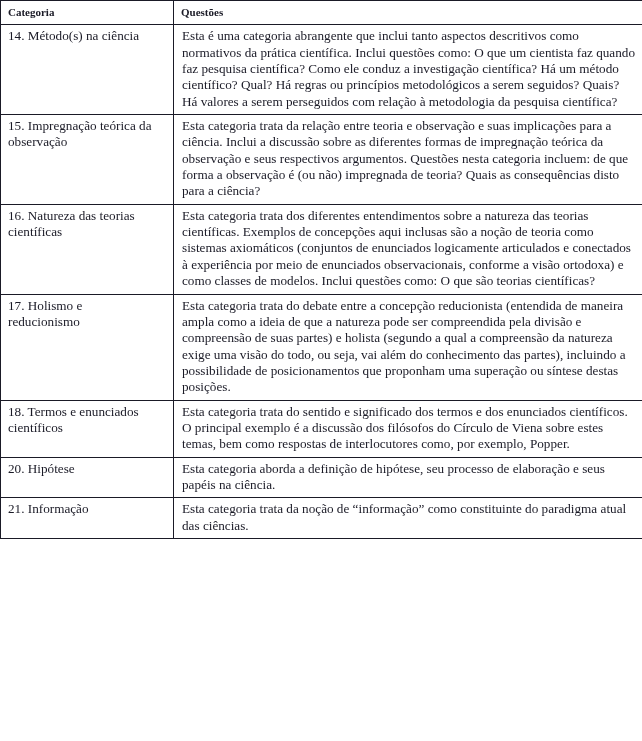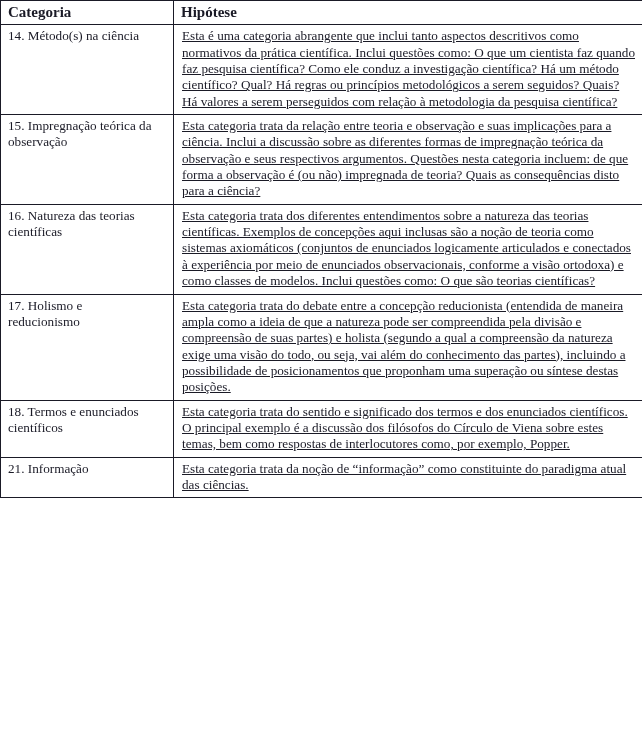--- a/index.html
+++ b/index.html
@@ -37,49 +37,48 @@
     line-height: 16.35px;
     text-align: left;
     font-weight: normal;
     word-wrap: break-word;
     overflow-wrap: break-word;
   }
   table.categories-table thead th {
     font-weight: bold;
     padding-top: 3px;
     padding-bottom: 4px;
-    font-size: 15px;
+    font-size: 11px;
   }
   table.categories-table td.cat-cell {
     padding-left: 7px;
     padding-right: 16px;
   }
   table.categories-table td.desc-cell {
     padding-left: 8px;
     padding-right: 7px;
-    text-decoration: underline;
   }
   
   table.categories-table {
     border: 1px solid #1a1a26;
   }
 </style>
 </head>
 <body>
 
 <div class="table-wrap">
   <table class="categories-table">
     <colgroup>
       <col class="col-categoria">
       <col class="col-descricao">
     </colgroup>
     <thead>
       <tr>
         <th class="cat-cell">Categoria</th>
-        <th class="desc-cell">Hipótese</th>
+        <th class="desc-cell">Questões</th>
       </tr>
     </thead>
     <tbody>
       <tr>
         <td class="cat-cell">14. Método(s) na ciência</td>
         <td class="desc-cell">Esta é uma categoria abrangente que inclui tanto aspectos descritivos como normativos da prática científica. Inclui questões como: O que um cientista faz quando faz pesquisa científica? Como ele conduz a investigação científica? Há um método científico? Qual? Há regras ou princípios metodológicos a serem seguidos? Quais? Há valores a serem perseguidos com relação à metodologia da pesquisa científica?</td>
       </tr>
       <tr>
         <td class="cat-cell">15. Impregnação teórica da observação</td>
         <td class="desc-cell">Esta categoria trata da relação entre teoria e observação e suas implicações para a ciência. Inclui a discussão sobre as diferentes formas de impregnação teórica da observação e seus respectivos argumentos. Questões nesta categoria incluem: de que forma a observação é (ou não) impregnada de teoria? Quais as consequências disto para a ciência?</td>
@@ -90,18 +89,22 @@
       </tr>
       <tr>
         <td class="cat-cell">17. Holismo e reducionismo</td>
         <td class="desc-cell">Esta categoria trata do debate entre a concepção reducionista (entendida de maneira ampla como a ideia de que a natureza pode ser compreendida pela divisão e compreensão de suas partes) e holista (segundo a qual a compreensão da natureza exige uma visão do todo, ou seja, vai além do conhecimento das partes), incluindo a possibilidade de posicionamentos que proponham uma superação ou síntese destas posições.</td>
       </tr>
       <tr>
         <td class="cat-cell">18. Termos e enunciados científicos</td>
         <td class="desc-cell">Esta categoria trata do sentido e significado dos termos e dos enunciados científicos. O principal exemplo é a discussão dos filósofos do Círculo de Viena sobre estes temas, bem como respostas de interlocutores como, por exemplo, Popper.</td>
       </tr>
       <tr>
+        <td class="cat-cell">20. Hipótese</td>
+        <td class="desc-cell">Esta categoria aborda a definição de hipótese, seu processo de elaboração e seus papéis na ciência.</td>
+      </tr>
+      <tr>
         <td class="cat-cell">21. Informação</td>
         <td class="desc-cell">Esta categoria trata da noção de “informação” como constituinte do paradigma atual das ciências.</td>
       </tr>
     </tbody>
   </table>
 </div>
 
 </body></html>

